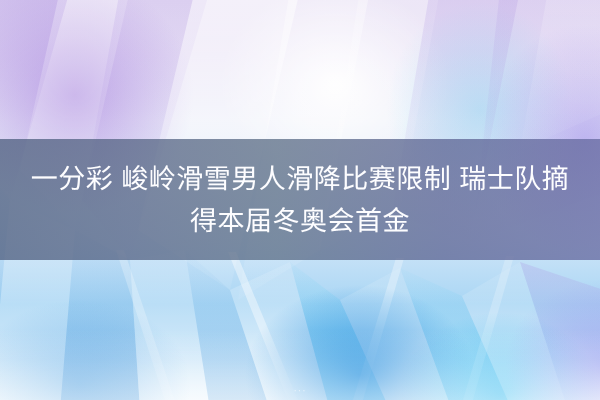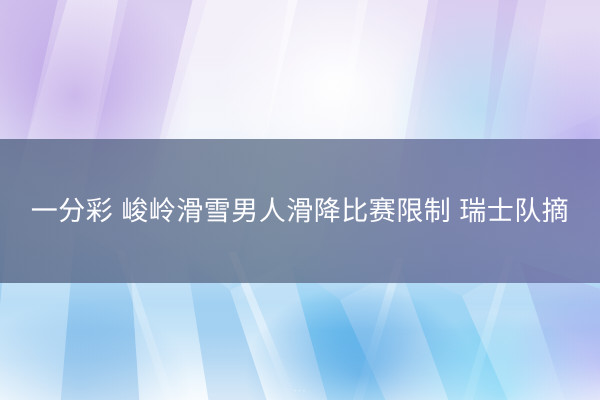--- a/index.html
+++ b/index.html
@@ -93,21 +93,21 @@
     width: 600px;
     height: 400px;
   }
 
   
   .caption-band {
     position: absolute;
     left: 0;
     top: 139px;
     width: 600px;
-    height: 144px;
+    height: 121px;
     background: linear-gradient(90deg,
         rgba(84,100,132,0.80) 0%,
         rgba(90,104,136,0.78) 22%,
         rgba(92,110,134,0.76) 46%,
         rgba(96,104,150,0.78) 74%,
         rgba(104,108,162,0.78) 100%);
     display: flex;
     flex-direction: column;
     align-items: center;
     justify-content: center;
@@ -212,17 +212,18 @@
   </svg>
 
   <div class="bloom bloom-blue-bl"></div>
   <div class="bloom bloom-blue-bc"></div>
   <div class="bloom bloom-cyan-br"></div>
   <div class="bloom bloom-violet-br"></div>
   <div class="bloom bloom-white-bottom"></div>
 
   <div class="caption-band">
     <div class="headline">一分彩 峻岭滑雪男人滑降比赛限制 瑞士队摘</div>
+    <div class="headline headline-line-2">得本届冬奥会首金</div>
   </div>
 
   <div class="watermark">···</div>
 
 </div>
 
 </body></html>

